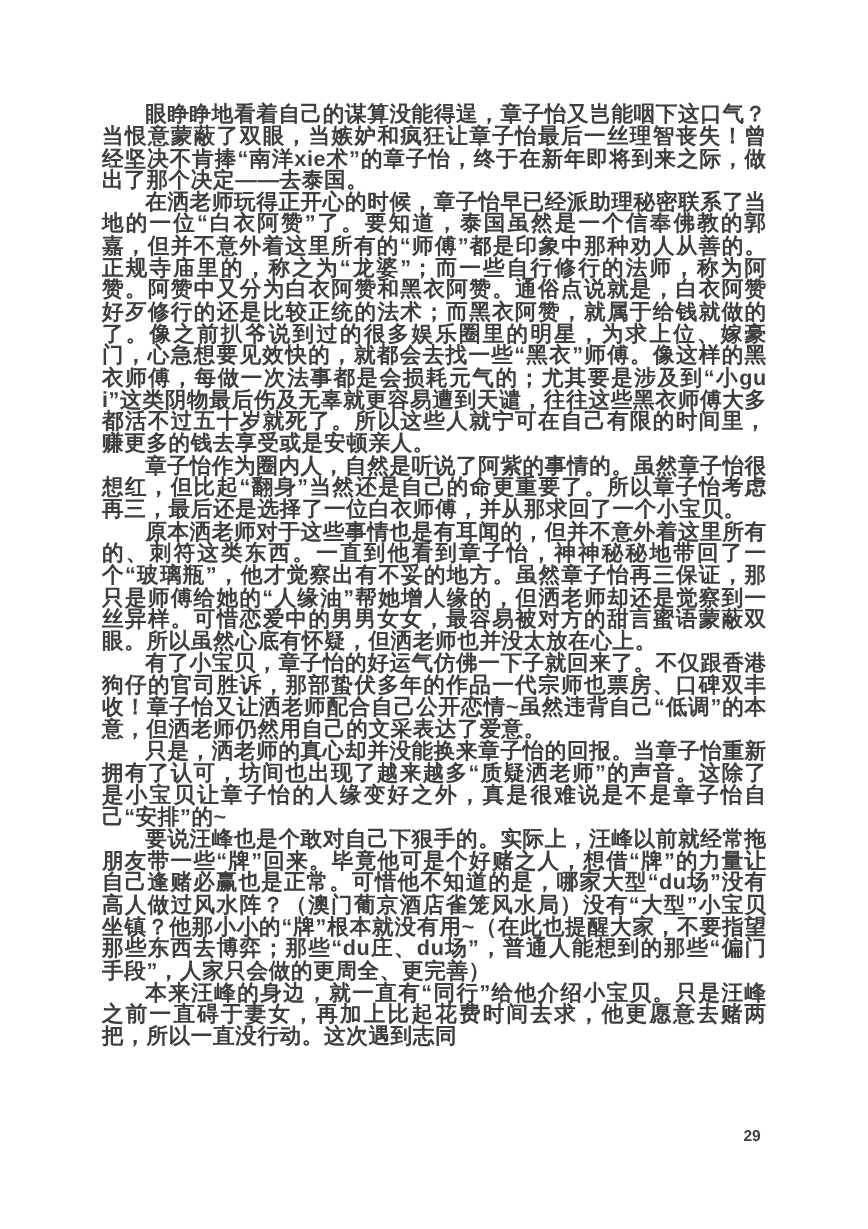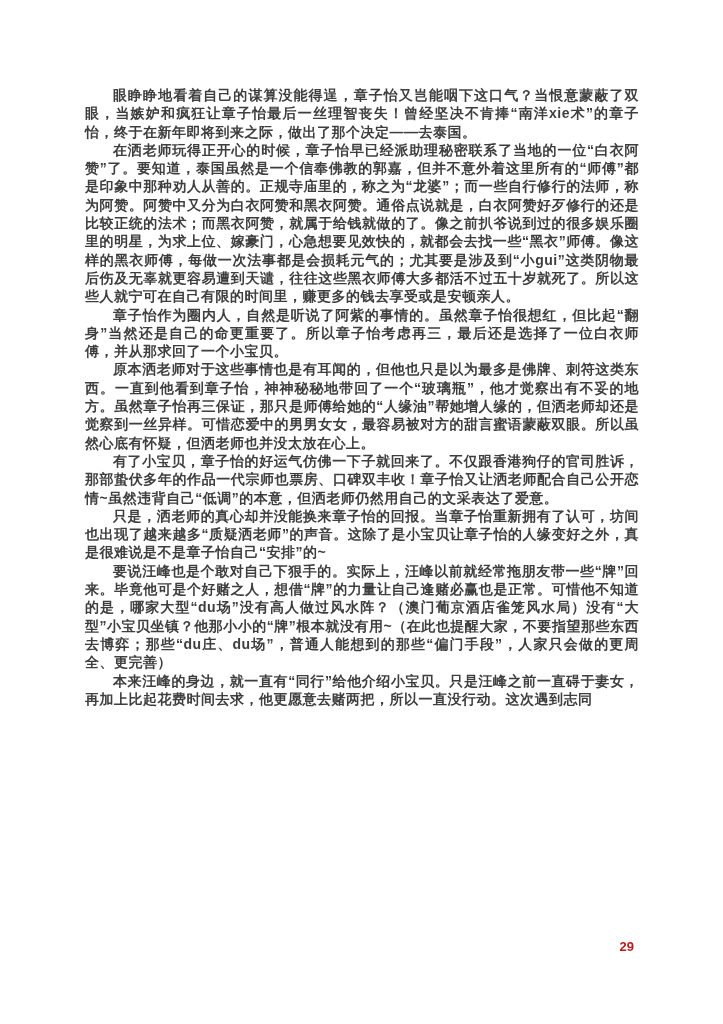--- a/index.html
+++ b/index.html
@@ -15,49 +15,49 @@
     width: 723px;
     height: 1024px;
     background: #ffffff;
   }
   .text-block {
     position: absolute;
     left: 85px;
     top: 86px;
     width: 554px;
     color: #3e3e3e;
-    font-size: 14px;
+    font-size: 18px;
     line-height: 18.3px;
     font-weight: 600;
     letter-spacing: 0.5px;
   }
   .text-block p.para {
     margin: 0;
     text-indent: 2em;
     text-align: justify;
     text-justify: inter-ideograph;
     word-break: break-all;
   }
   .page-number {
     position: absolute;
     right: 89px;
     top: 939px;
-    color: #b91c1c;
+    color: #404040;
     font-size: 13px;
     font-weight: 600;
   }
 </style>
 </head>
 <body>
 
 <div class="sheet">
   <div class="text-block">
       <p class="para">眼睁睁地看着自己的谋算没能得逞，章子怡又岂能咽下这口气？当恨意蒙蔽了双眼，当嫉妒和疯狂让章子怡最后一丝理智丧失！曾经坚决不肯捧“南洋xie术”的章子怡，终于在新年即将到来之际，做出了那个决定——去泰国。</p>
       <p class="para">在洒老师玩得正开心的时候，章子怡早已经派助理秘密联系了当地的一位“白衣阿赞”了。要知道，泰国虽然是一个信奉佛教的郭嘉，但并不意外着这里所有的“师傅”都是印象中那种劝人从善的。正规寺庙里的，称之为“龙婆”；而一些自行修行的法师，称为阿赞。阿赞中又分为白衣阿赞和黑衣阿赞。通俗点说就是，白衣阿赞好歹修行的还是比较正统的法术；而黑衣阿赞，就属于给钱就做的了。像之前扒爷说到过的很多娱乐圈里的明星，为求上位、嫁豪门，心急想要见效快的，就都会去找一些“黑衣”师傅。像这样的黑衣师傅，每做一次法事都是会损耗元气的；尤其要是涉及到“小gui”这类阴物最后伤及无辜就更容易遭到天谴，往往这些黑衣师傅大多都活不过五十岁就死了。所以这些人就宁可在自己有限的时间里，赚更多的钱去享受或是安顿亲人。</p>
       <p class="para">章子怡作为圈内人，自然是听说了阿紫的事情的。虽然章子怡很想红，但比起“翻身”当然还是自己的命更重要了。所以章子怡考虑再三，最后还是选择了一位白衣师傅，并从那求回了一个小宝贝。</p>
-      <p class="para">原本洒老师对于这些事情也是有耳闻的，但他也只是以为最多是佛牌、刺符这类东西。一直到他看到章子怡，神神秘秘地带回了一个“玻璃瓶”，他才觉察出有不妥的地方。虽然章子怡再三保证，那只是师傅给她的“人缘油”帮她增人缘的，但洒老师却还是觉察到一丝异样。可惜恋爱中的男男女女，最容易被对方的甜言蜜语蒙蔽双眼。所以虽然心底有怀疑，但洒老师也并没太放在心上。</p>
+      <p class="para">原本洒老师对于这些事情也是有耳闻的，但并不意外着这里所有的、刺符这类东西。一直到他看到章子怡，神神秘秘地带回了一个“玻璃瓶”，他才觉察出有不妥的地方。虽然章子怡再三保证，那只是师傅给她的“人缘油”帮她增人缘的，但洒老师却还是觉察到一丝异样。可惜恋爱中的男男女女，最容易被对方的甜言蜜语蒙蔽双眼。所以虽然心底有怀疑，但洒老师也并没太放在心上。</p>
       <p class="para">有了小宝贝，章子怡的好运气仿佛一下子就回来了。不仅跟香港狗仔的官司胜诉，那部蛰伏多年的作品一代宗师也票房、口碑双丰收！章子怡又让洒老师配合自己公开恋情~虽然违背自己“低调”的本意，但洒老师仍然用自己的文采表达了爱意。</p>
       <p class="para">只是，洒老师的真心却并没能换来章子怡的回报。当章子怡重新拥有了认可，坊间也出现了越来越多“质疑洒老师”的声音。这除了是小宝贝让章子怡的人缘变好之外，真是很难说是不是章子怡自己“安排”的~</p>
       <p class="para">要说汪峰也是个敢对自己下狠手的。实际上，汪峰以前就经常拖朋友带一些“牌”回来。毕竟他可是个好赌之人，想借“牌”的力量让自己逢赌必赢也是正常。可惜他不知道的是，哪家大型“du场”没有高人做过风水阵？（澳门葡京酒店雀笼风水局）没有“大型”小宝贝坐镇？他那小小的“牌”根本就没有用~（在此也提醒大家，不要指望那些东西去博弈；那些“du庄、du场”，普通人能想到的那些“偏门手段”，人家只会做的更周全、更完善）</p>
       <p class="para">本来汪峰的身边，就一直有“同行”给他介绍小宝贝。只是汪峰之前一直碍于妻女，再加上比起花费时间去求，他更愿意去赌两把，所以一直没行动。这次遇到志同</p>
     </div>
   <div class="page-number">29</div>
 </div>
 
 </body></html>

